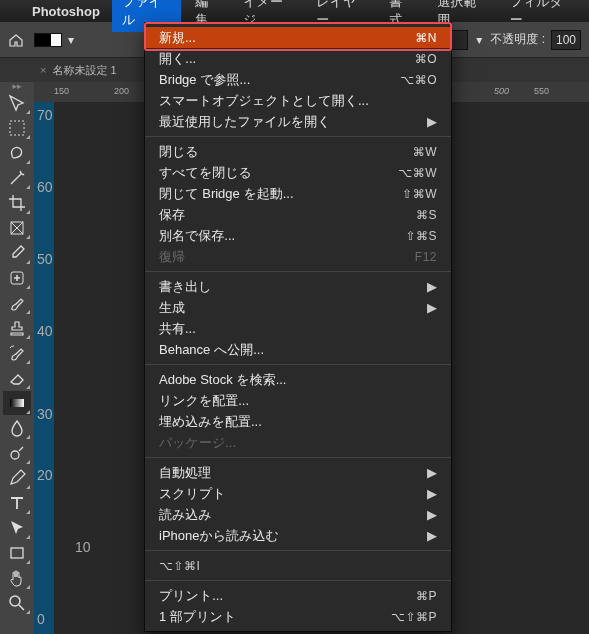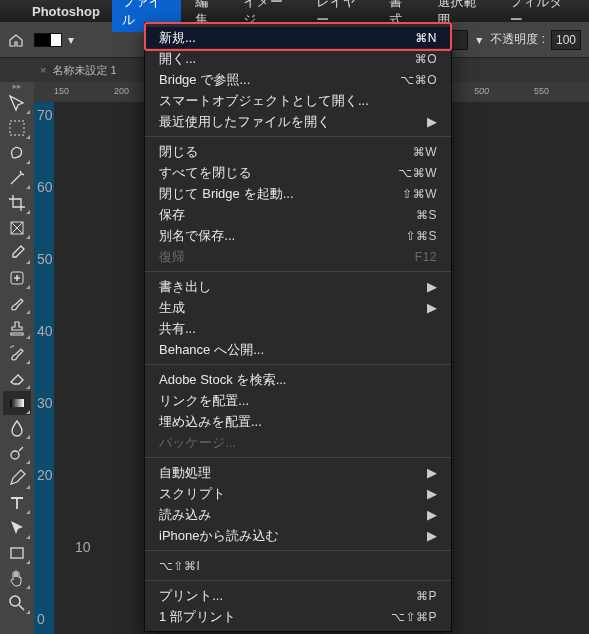--- a/index.html
+++ b/index.html
@@ -29,21 +29,21 @@
 .ruler-h span { position:absolute; top:4px; }
 .ruler-v { position:absolute; left:0; top:20px; width:20px; bottom:0; background:#0c4a6e; color:#aaa; font-size:14px; }
 .ruler-v span { position:absolute; left:3px; }
 .menu { position:absolute; left:144px; top:22px; width:308px; background:#2a2a2a; border:1px solid #0a0a0a; box-shadow:0 8px 20px rgba(0,0,0,.6); padding:4px 0; z-index:100; }
 .mi { display:flex; align-items:center; height:21px; padding:0 14px; font-size:13px; color:#e8e8e8; cursor:default; }
 .mi .lbl { flex:1; }
 .mi .sc { color:#ccc; font-size:12px; letter-spacing:.5px; }
 .mi .sub { color:#ccc; }
 .mi.disabled { color:#6a6a6a; }
 .mi.disabled .sc { color:#6a6a6a; }
-.mi.hl { background:#0f172a; color:#fff; }
+.mi.hl { background:#c2410c; color:#fff; }
 .mi.hl .sc { color:#fff; }
 .sep { height:1px; background:#444; margin:4px 0; }
 .hl-ring { position:absolute; left:144px; top:22px; width:308px; height:29px; border:2px solid #f14b55; border-radius:3px; z-index:101; pointer-events:none; }
 svg { display:block; }
 </style>
 </head>
 <body>
 
 <div class="menubar">
   <span class="apple"></span>
@@ -197,29 +197,29 @@
   </div>
   <div class="canvas">
     <div class="ruler-h" id="rh">
         <span style="left: 20px;">150</span>
         <span style="left: 80px;">200</span>
         <span style="left: 140px;">250</span>
         <span style="left: 200px;">300</span>
         <span style="left: 260px;">350</span>
         <span style="left: 320px;">400</span>
         <span style="left: 380px;">450</span>
-        <span style="left: 440px; font-style: italic;">500</span>
+        <span style="left: 460px; font-style: italic;">500</span>
         <span style="left: 500px;">550</span>
       </div>
     <div class="ruler-v" id="rv">
         <span style="top: 5px;">70</span>
         <span style="top: 77px;">60</span>
         <span style="top: 149px;">50</span>
         <span style="top: 221px;">40</span>
-        <span style="top: 293px;">30</span>
+        <span style="top: 304px;">30</span>
         <span style="top: 365px;">20</span>
         <span style="top: 437px; margin-left: 38px;">10</span>
         <span style="top: 509px;">0</span>
       </div>
   </div>
 </div>
 
 <div class="menu" id="file-menu">
     <div class="mi hl">
       <span class="lbl">新規...</span>

